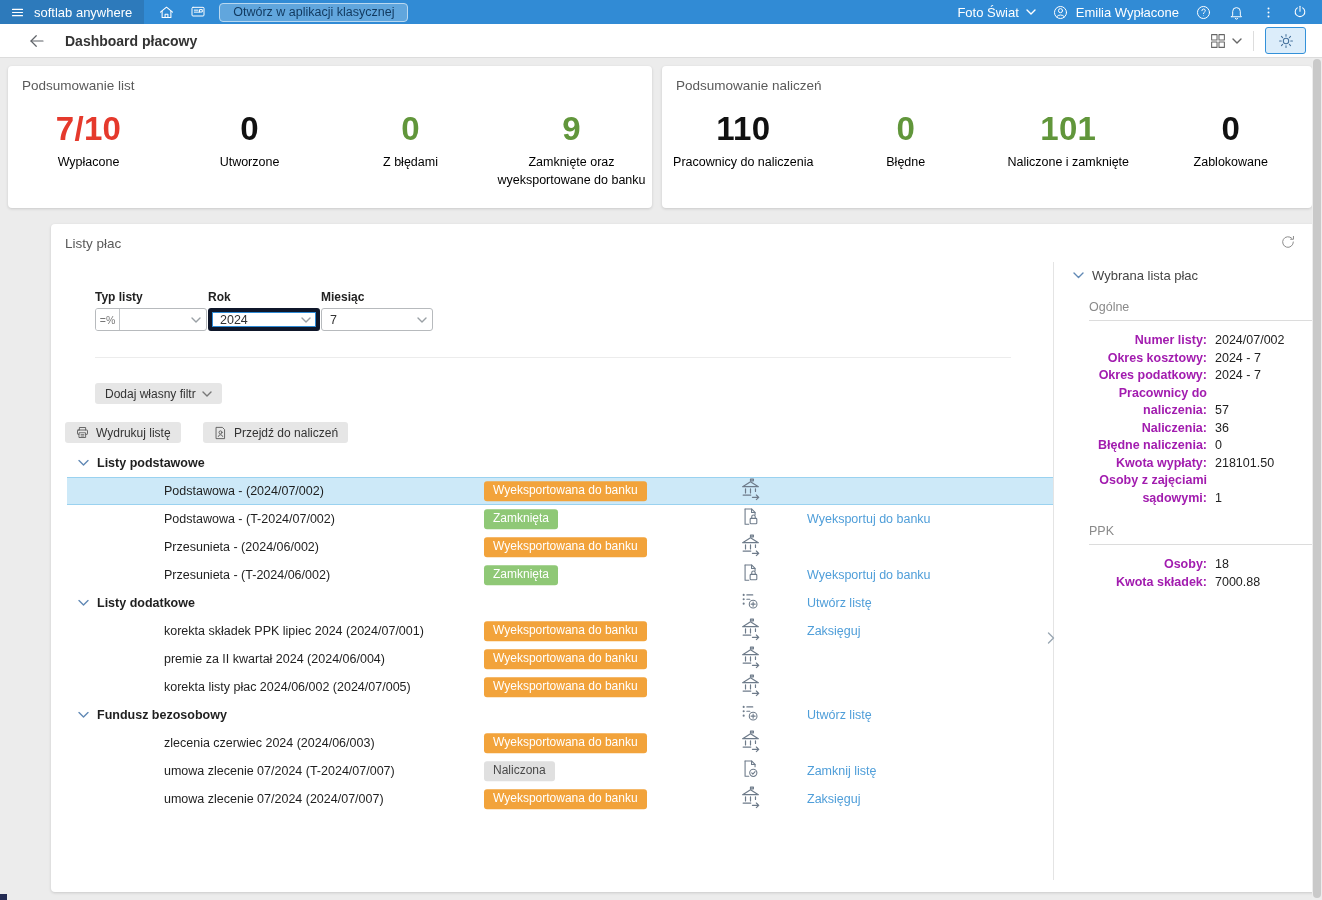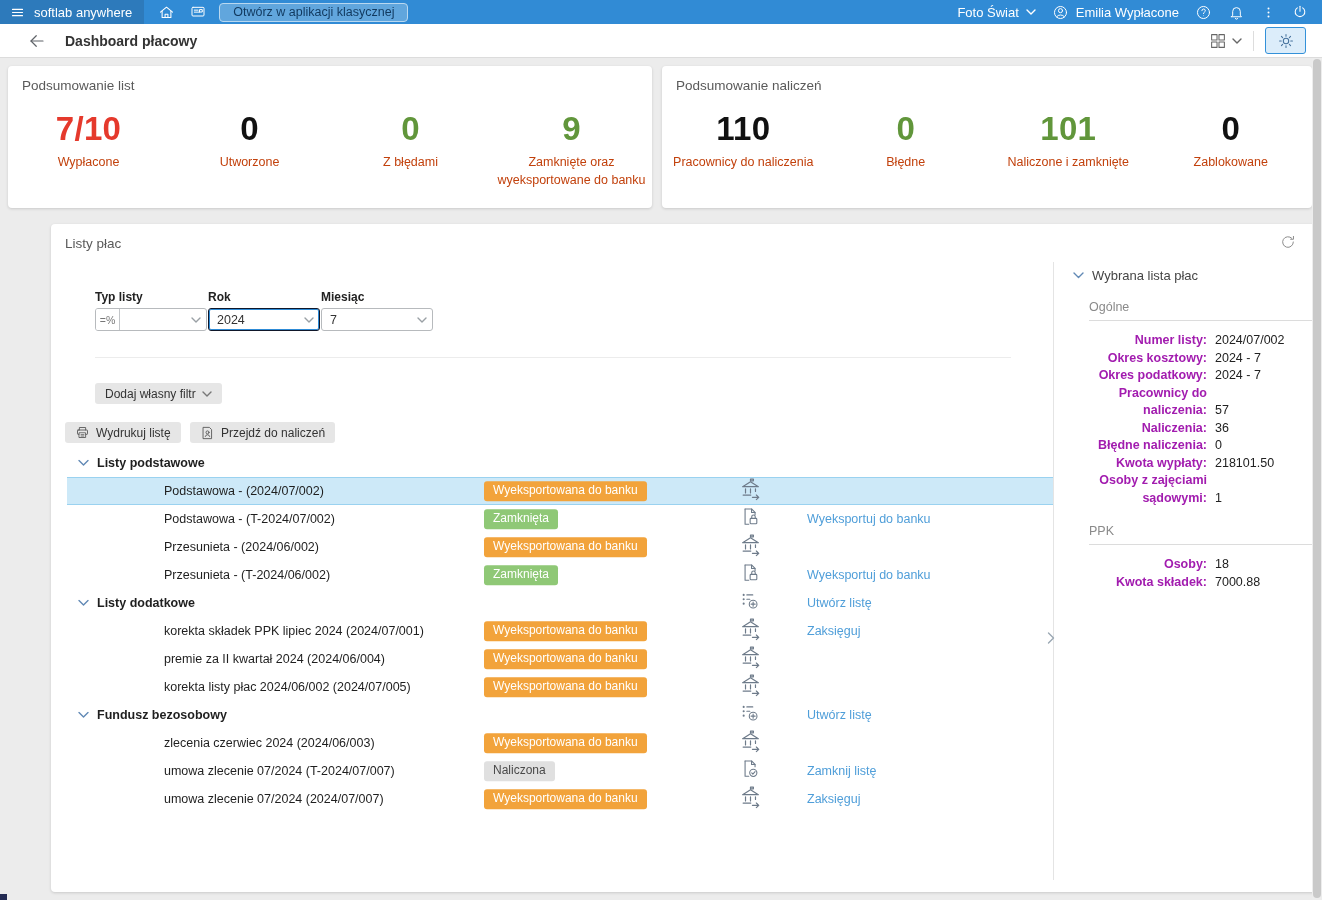--- a/index.html
+++ b/index.html
@@ -29,41 +29,41 @@
   
   .card{position:absolute;background:#fff;border-radius:4px;box-shadow:0 1px 3px rgba(0,0,0,.15);}
   #card-lists{left:8px;top:66px;width:644px;height:142px;}
   #card-calcs{left:662px;top:66px;width:650px;height:142px;}
   #card-payroll{left:8px;top:224px;width:1304px;height:668px;margin-left:43px;}
   .card-title{position:absolute;top:12px;left:14px;font-size:13.5px;color:#5a5a5a;}
 
   .stats-row{position:absolute;left:0;right:0;top:46px;display:flex;}
   .stat{flex:1;text-align:center;}
   .stat-value{font-size:33px;font-weight:700;line-height:1;letter-spacing:.3px;}
-  .stat-label{font-size:12.5px;color:#c2410c;margin:8px auto 0;max-width:170px;line-height:1.45;}
+  .stat-label{font-size:12.5px;color:#000000;margin:8px auto 0;max-width:170px;line-height:1.45;}
 
   
   .card-tools{position:absolute;top:10px;color:#8d8d8d;cursor:pointer;}
   #tool-refresh{left:1229px;}
   #tool-expand{left:1261px;}
 
   .flt-label{position:absolute;top:66px;font-size:12px;font-weight:700;color:#222;}
   .field{position:absolute;top:84px;height:23px;box-sizing:border-box;border:1px solid #b7babd;border-radius:3px;background:#fff;display:flex;align-items:center;font-size:12.5px;color:#333;cursor:pointer;}
-  .field.focused{border:1px solid #0f172a;box-shadow:inset 0 0 0 1px #2e8bd6;}
+  .field.focused{border:4px solid #0f172a;box-shadow:inset 0 0 0 1px #2e8bd6;}
   .field .prefix{width:23px;align-self:stretch;border-right:1px solid #c3c6c9;display:flex;align-items:center;justify-content:center;font-size:10.5px;color:#777;background:#fff;border-radius:2px 0 0 2px;}
   .field .val{flex:1;padding-left:8px;white-space:nowrap;overflow:hidden;}
   .field .chev{width:20px;color:#9aa0a5;display:flex;justify-content:center;}
   .filter-rule{position:absolute;left:44px;top:133px;width:916px;border-top:1px solid #ececec;}
 
   .btn{position:absolute;height:21px;display:inline-flex;align-items:center;gap:6px;background:#e6e6e6;border:none;border-radius:3px;padding:0 10px;font-size:12px;color:#333;font-family:inherit;cursor:pointer;}
   .btn .icn{color:#555;}
   .btn .chev{color:#777;}
   #btn-add-filter{left:44px;top:159px;}
   #btn-print{left:14px;top:198px;}
-  #btn-goto{left:139px;top:198px;}
+  #btn-goto{left:152px;top:198px;}
 
   
   .tree{position:absolute;left:16px;top:225px;width:986px;}
   .tree-row{position:relative;height:28px;box-sizing:border-box;}
   .tree-row.selected{background:#cde9f8;border-top:1px solid #9ad2f0;border-bottom:1px solid #9ad2f0;}
   .cell{position:absolute;top:50%;transform:translateY(-50%);white-space:nowrap;}
   .cell-caret{left:11px;color:#6189b5;cursor:pointer;}
   .cell-group-label{left:30px;font-size:12.5px;font-weight:700;color:#1f1f1f;}
   .cell-name{left:97px;font-size:12.5px;color:#1f1f1f;}
   .cell-badge{left:417px;}

